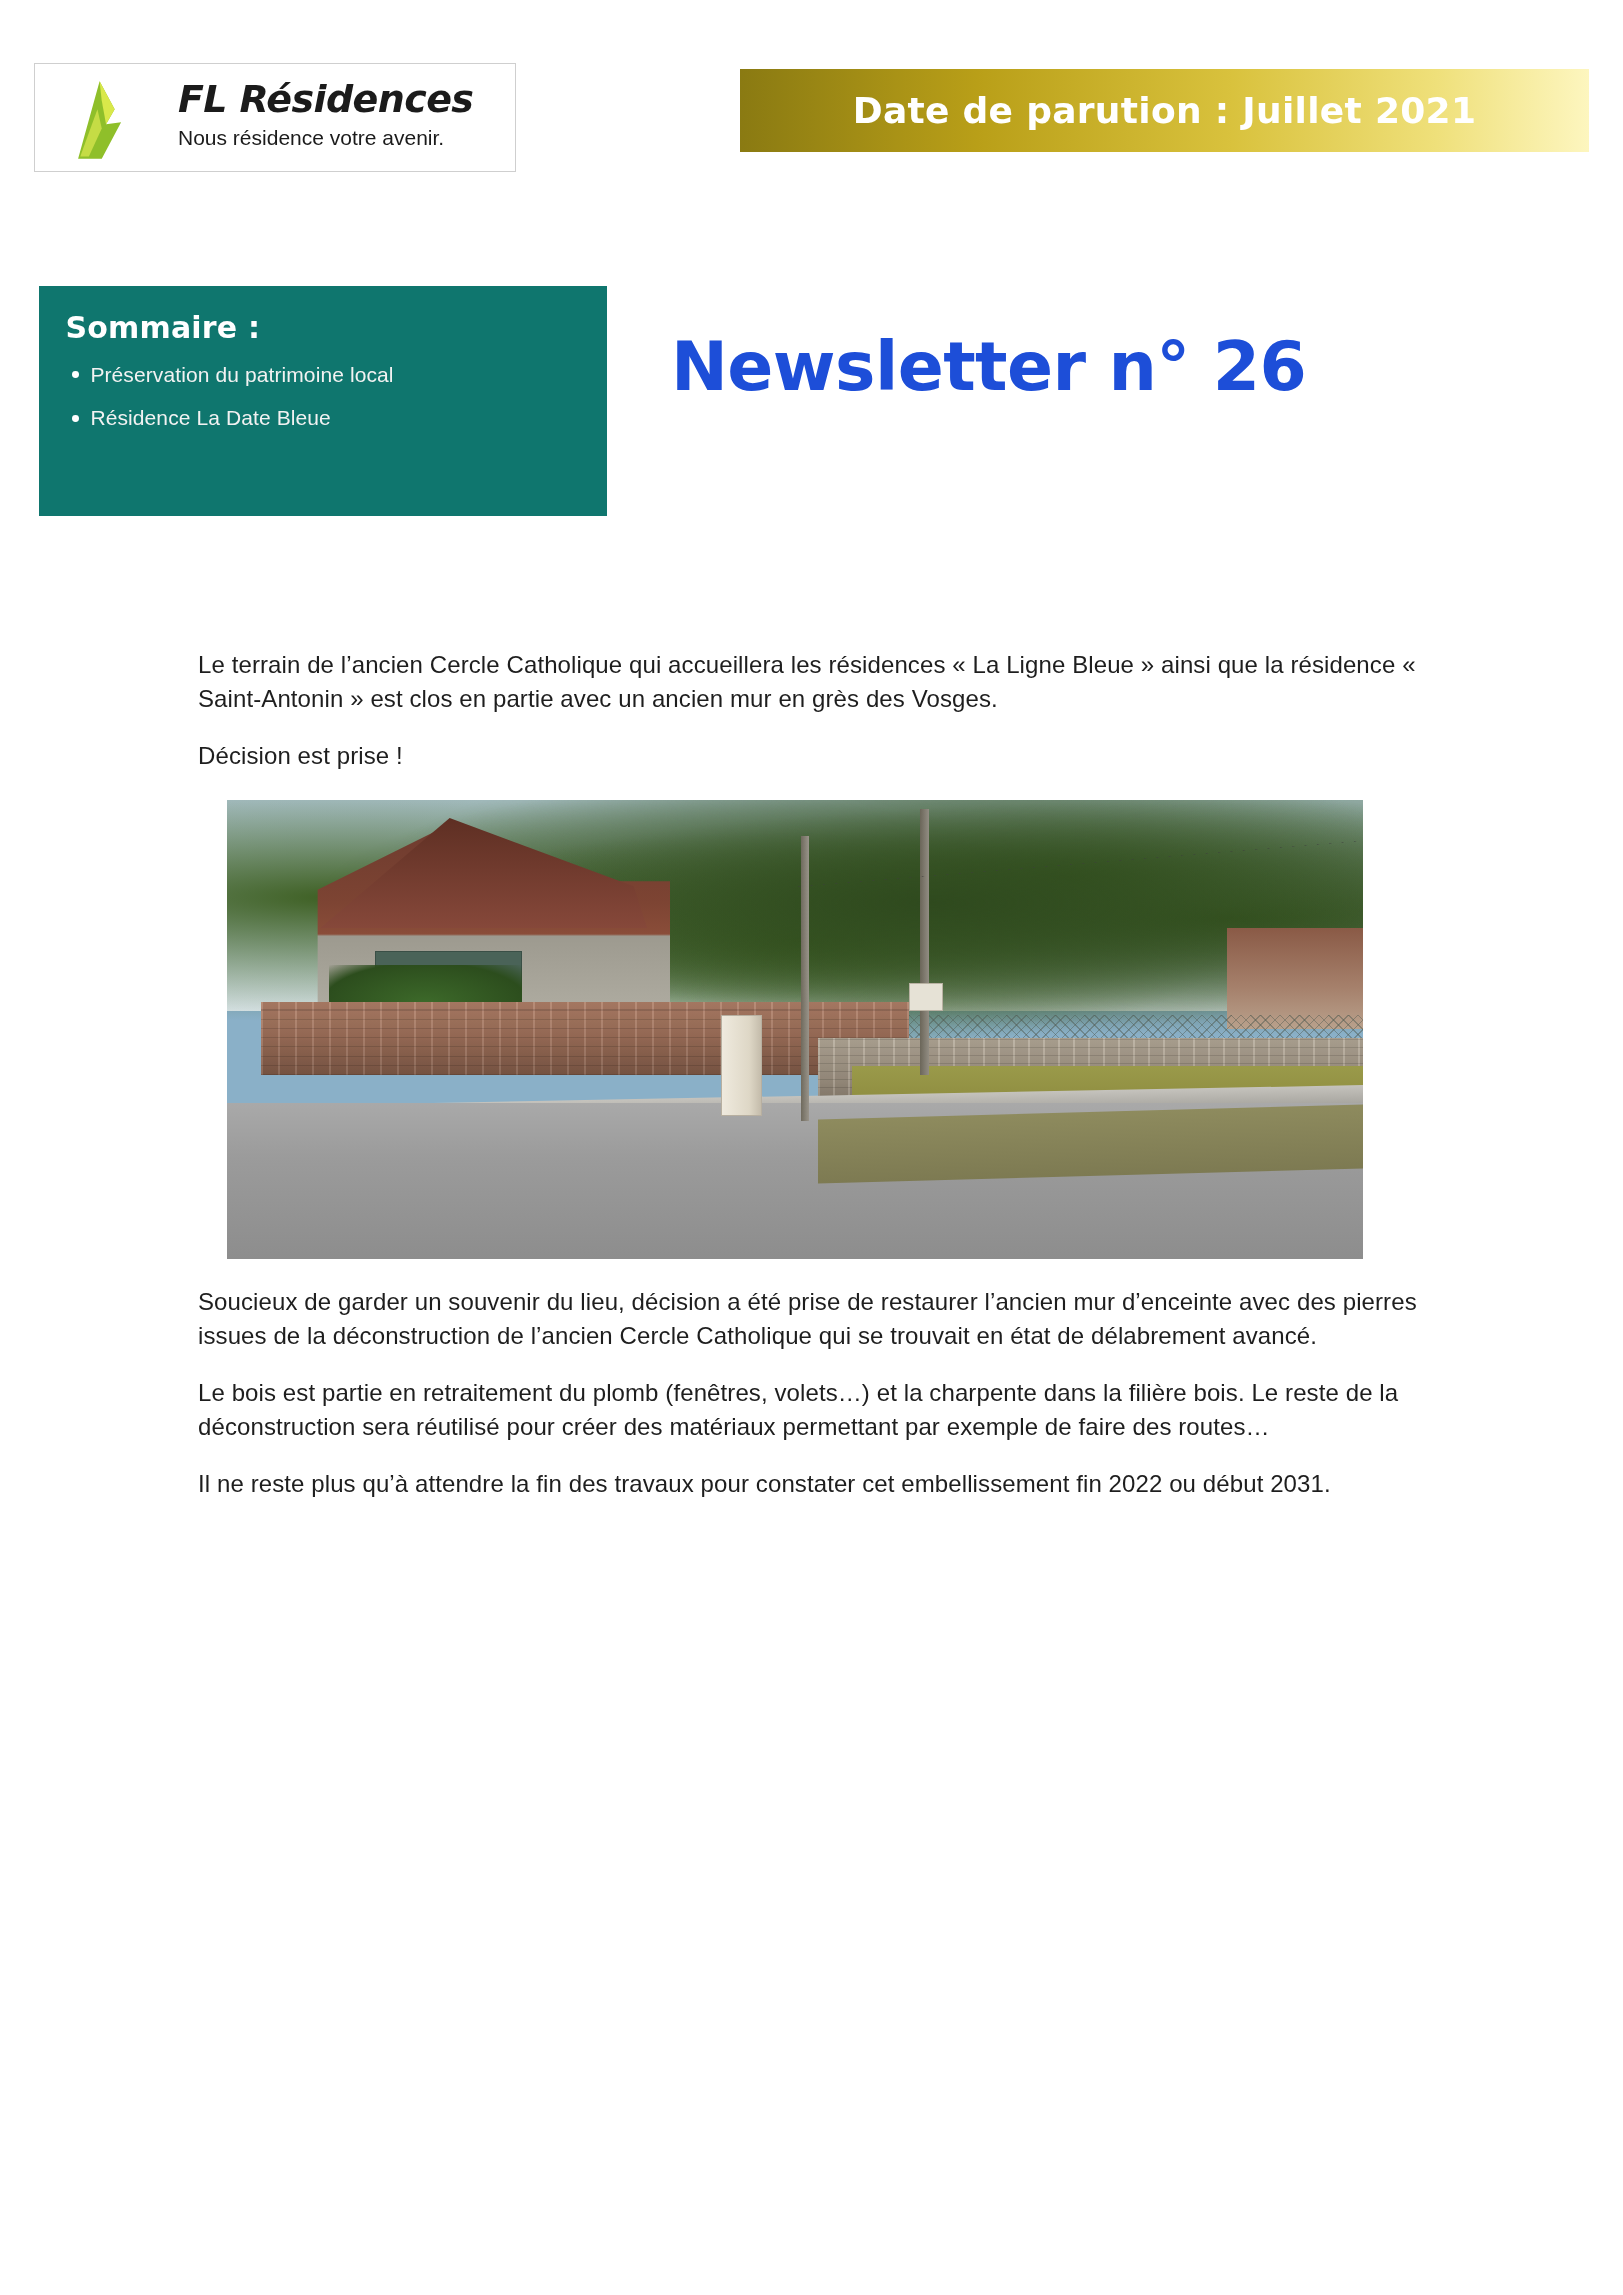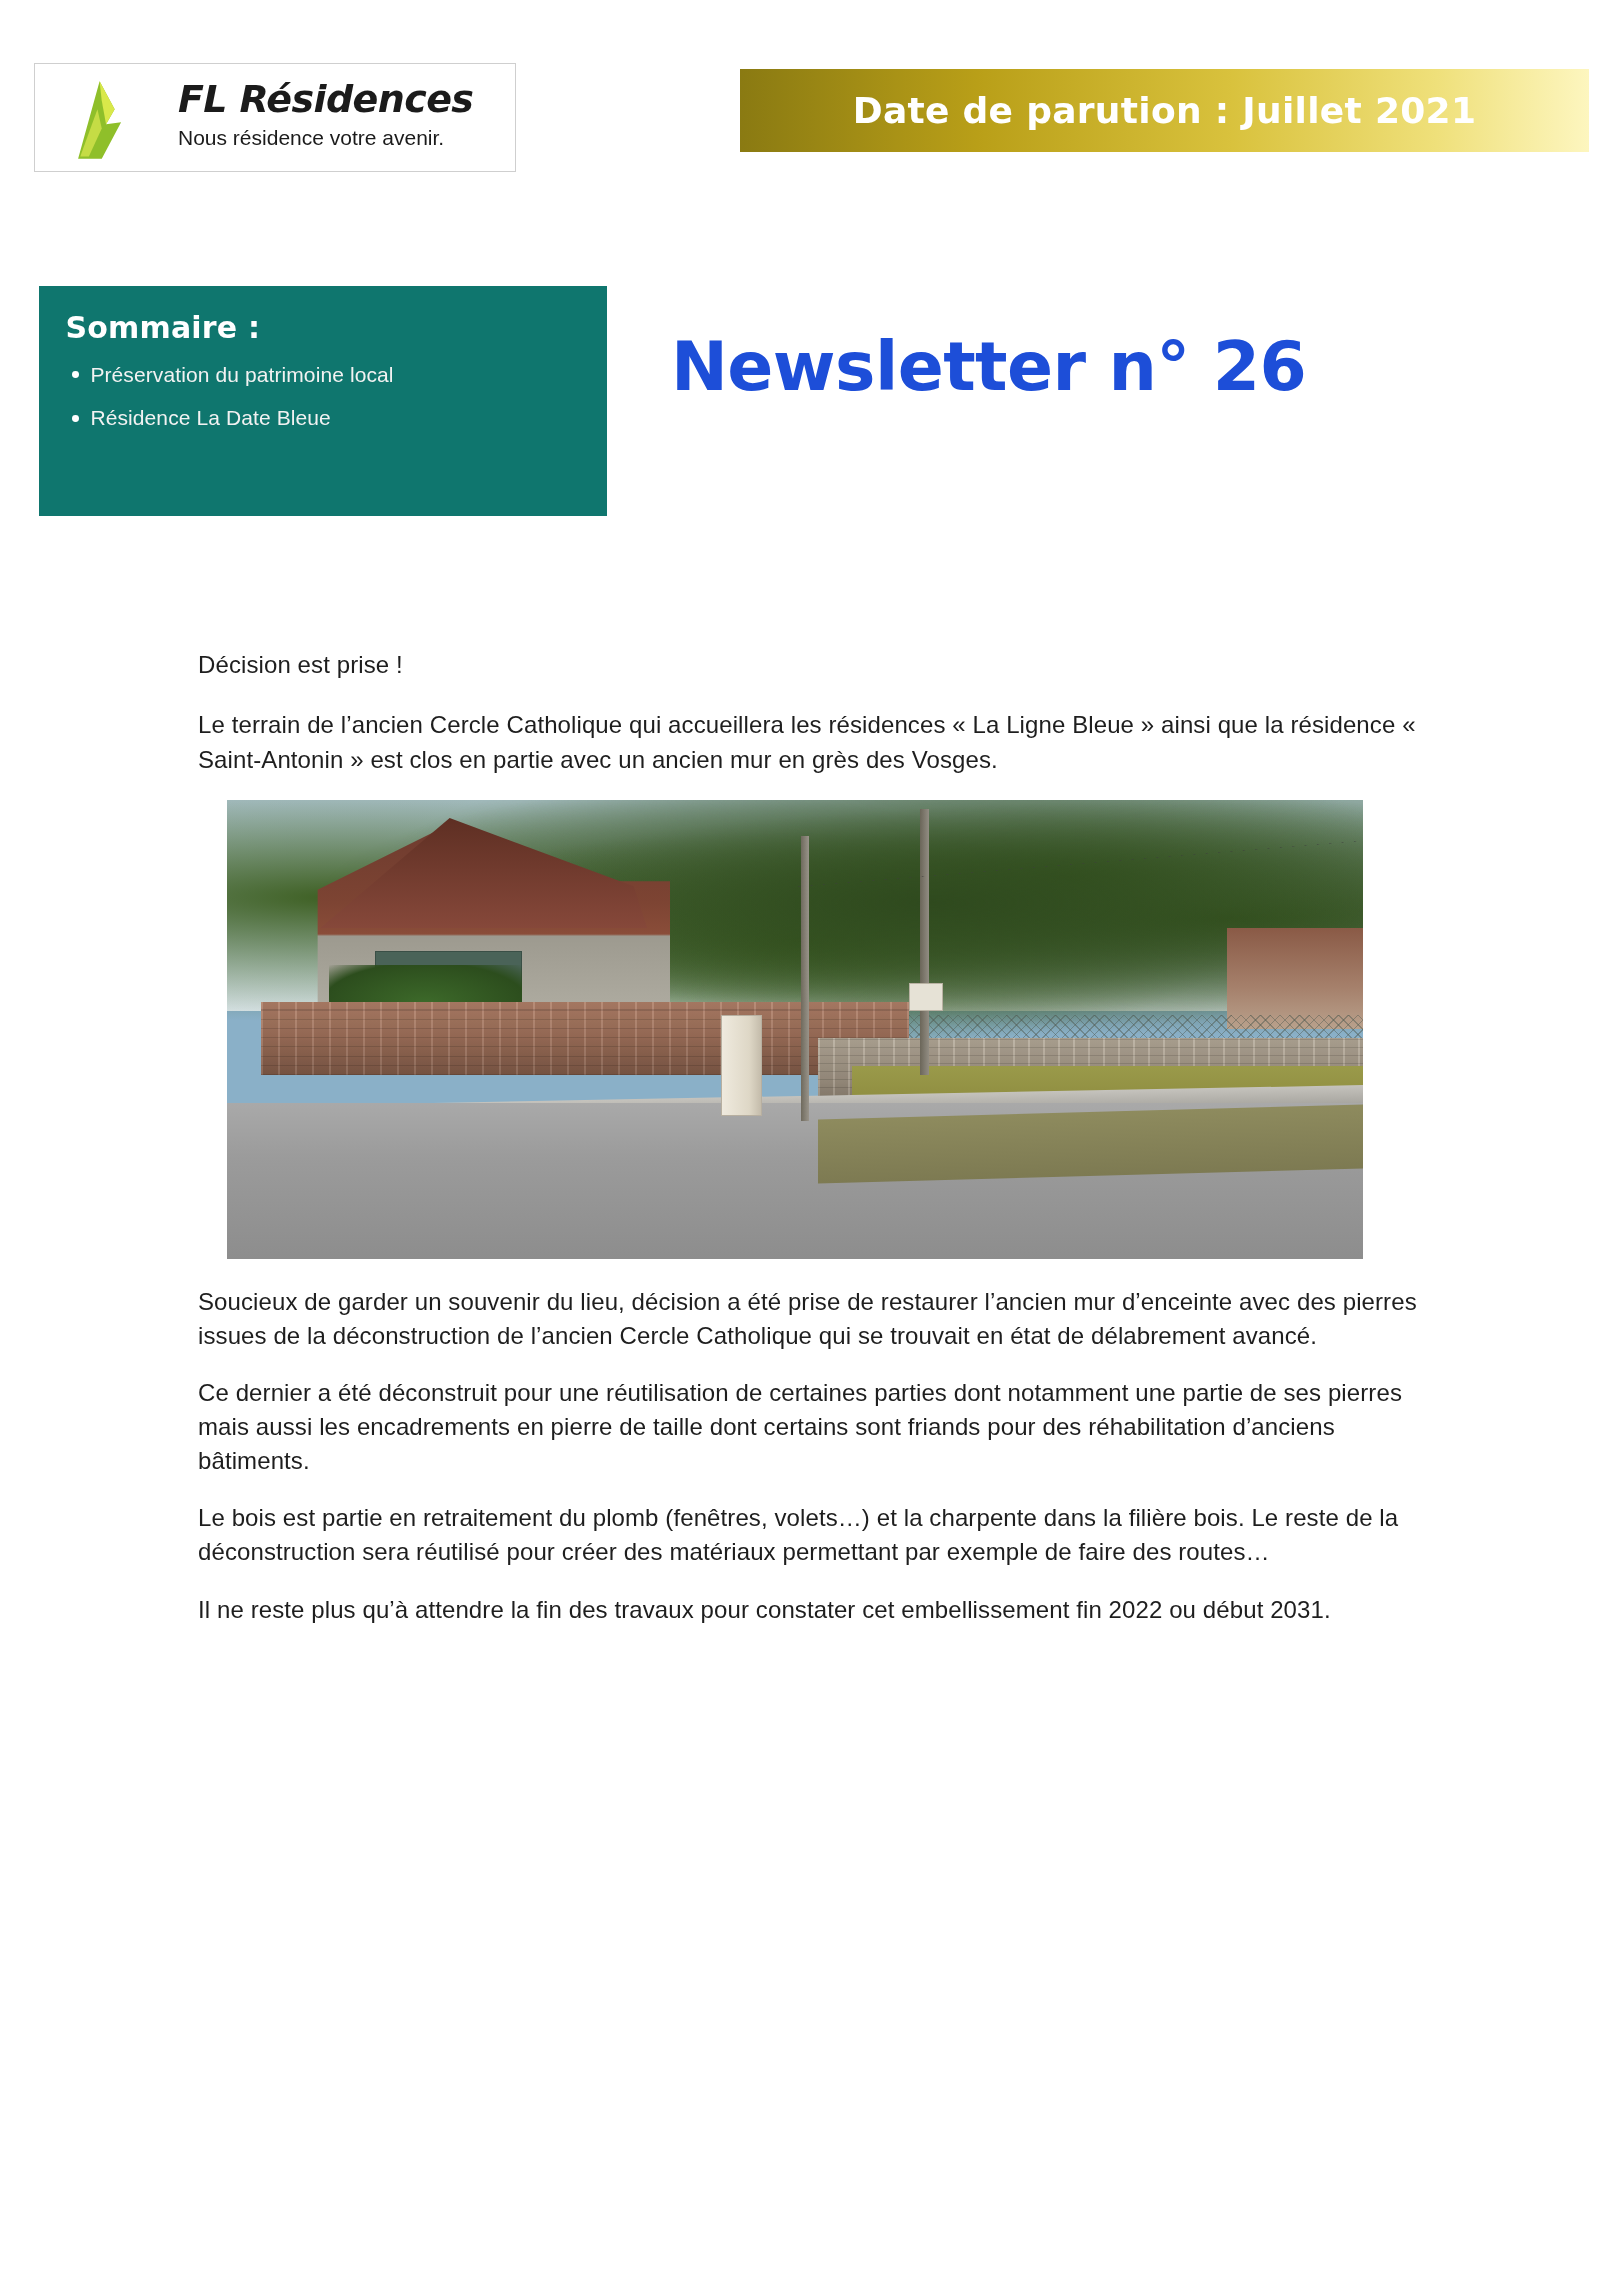--- a/index.html
+++ b/index.html
@@ -369,22 +369,22 @@
   <ul>
     <li>Préservation du patrimoine local</li>
     <li>Résidence La Date Bleue</li>
   </ul>
 </div>
 
 <div class="news-title">Newsletter n° 26</div>
 
 <div class="content">
 
+  <p class="para">Le terrain de l’ancien Cercle Catholique qui accueillera les résidences « La Ligne Bleue » ainsi que la résidence « Saint-Antonin » est clos en partie avec un ancien mur en grès des Vosges.</p>
   <p class="para first">Décision est prise !</p>
-  <p class="para">Le terrain de l’ancien Cercle Catholique qui accueillera les résidences « La Ligne Bleue » ainsi que la résidence « Saint-Antonin » est clos en partie avec un ancien mur en grès des Vosges.</p>
 
   <div class="photo" role="img">
     <div class="ph-sky"></div>
     <div class="ph-trees-back"></div>
     <div class="ph-house"></div>
     <div class="ph-roof"></div>
     <div class="ph-garage"></div>
     <div class="ph-bld-right"></div>
     <div class="ph-hedge"></div>
     <div class="ph-fence"></div>
@@ -395,18 +395,17 @@
     <div class="ph-road"></div>
     <div class="ph-verge"></div>
     <div class="ph-cabinet"></div>
     <div class="ph-pole-a"></div>
     <div class="ph-pole-b"></div>
     <div class="ph-box-small"></div>
     <div class="ph-wires"></div>
   </div>
 
   <p class="para">Soucieux de garder un souvenir du lieu, décision a été prise de restaurer l’ancien mur d’enceinte avec des pierres issues de la déconstruction de l’ancien Cercle Catholique qui se trouvait en état de délabrement avancé.</p>
-  <p class="para">Ce dernier a été déconstruit pour une réutilisation de certaines parties dont notamment une partie de ses pierres mais aussi les encadrements en pierre de taille dont certains sont friands pour des réhabilitation d’anciens bâtiments.</p>
   <p class="para">Le bois est partie en retraitement du plomb (fenêtres, volets…) et la charpente dans la filière bois. Le reste de la déconstruction sera réutilisé pour créer des matériaux permettant par exemple de faire des routes…</p>
   <p class="para">Il ne reste plus qu’à attendre la fin des travaux pour constater cet embellissement fin 2022 ou début 2031.</p>
 
 </div>
 
 
 </body></html>

